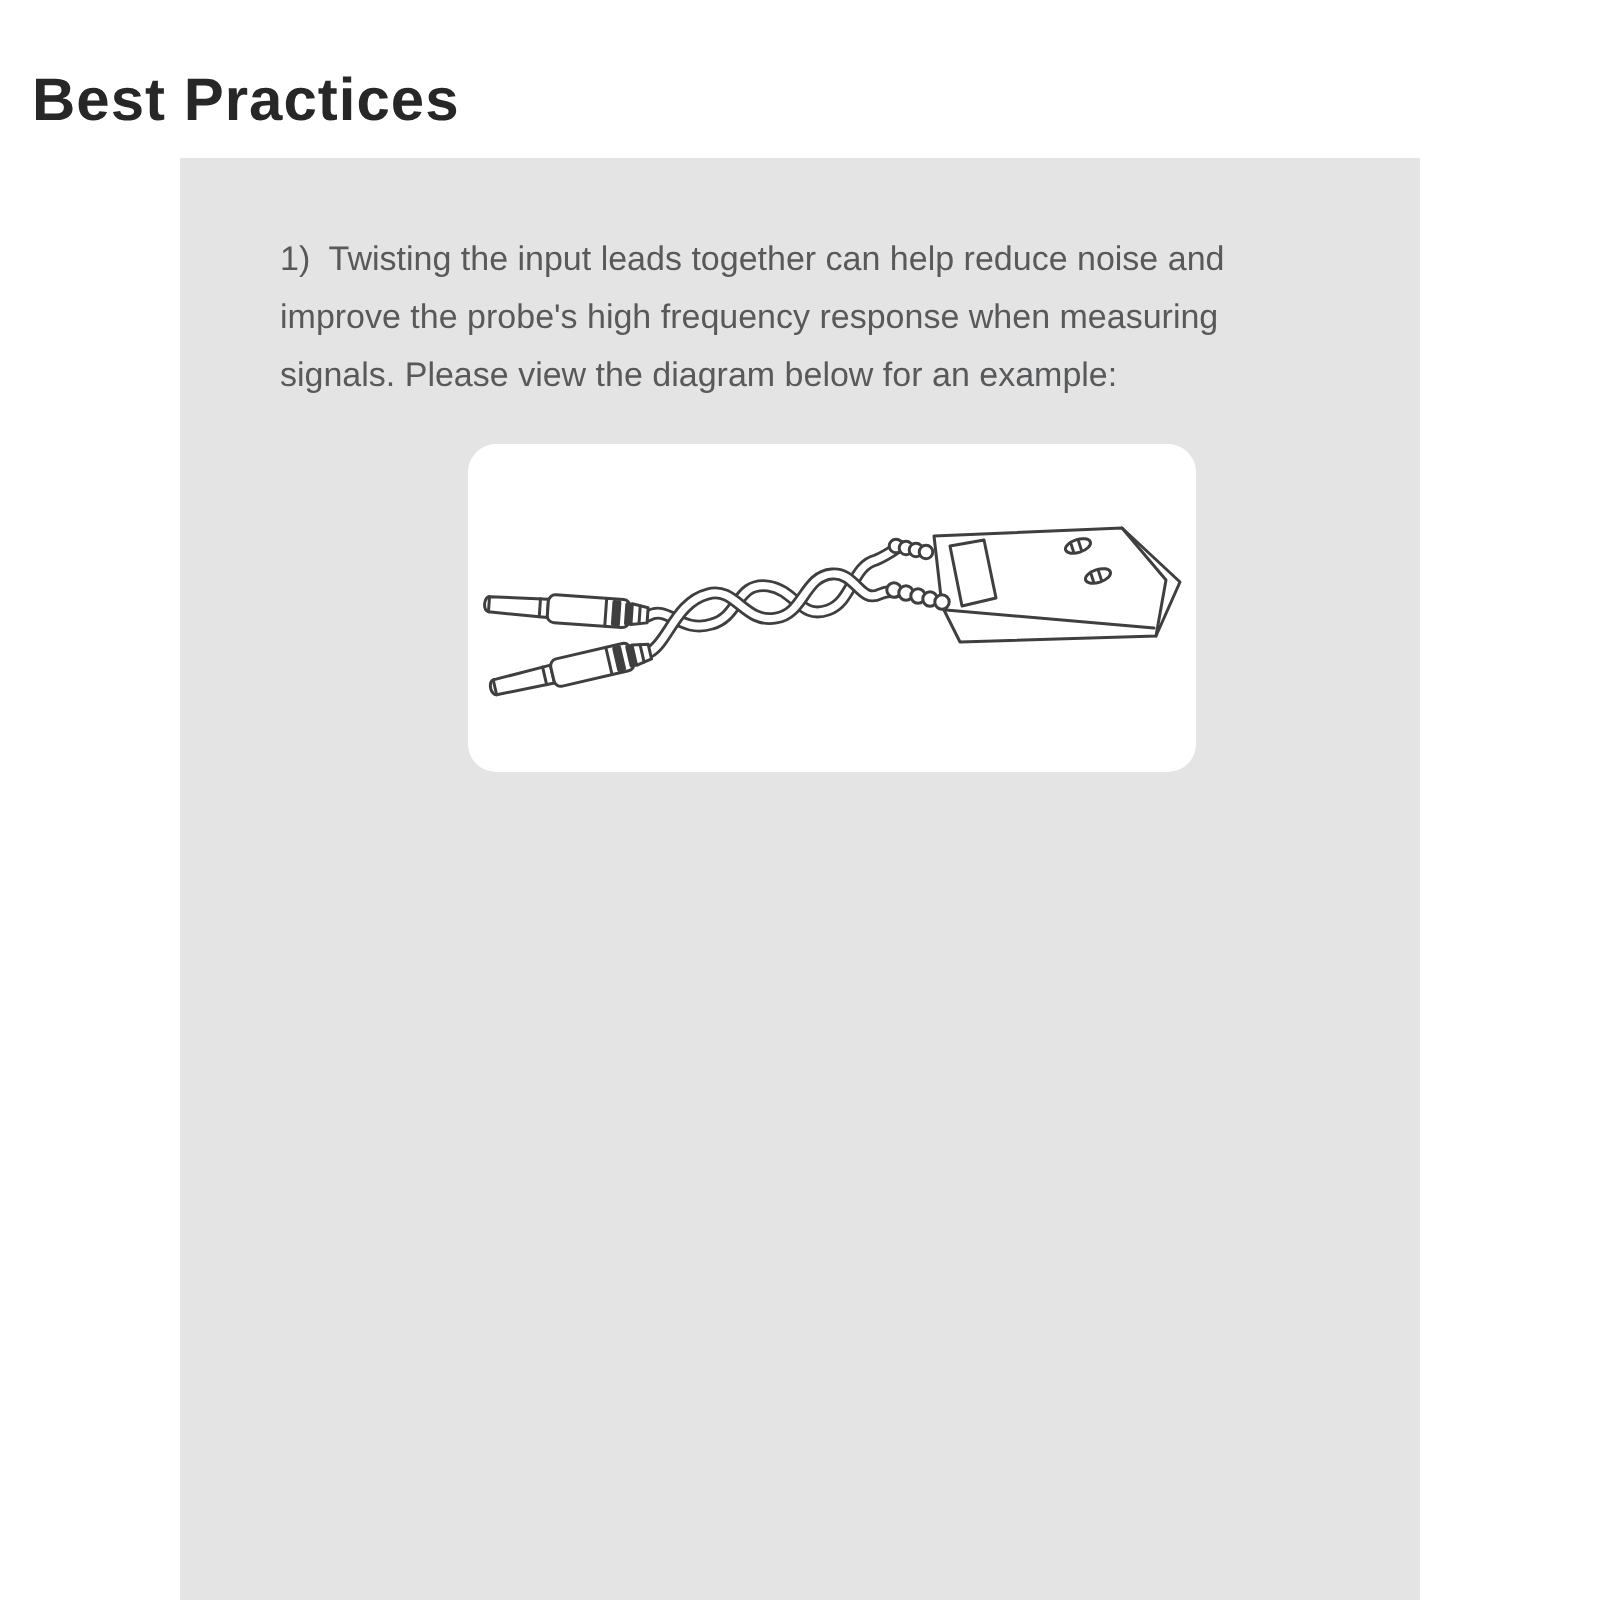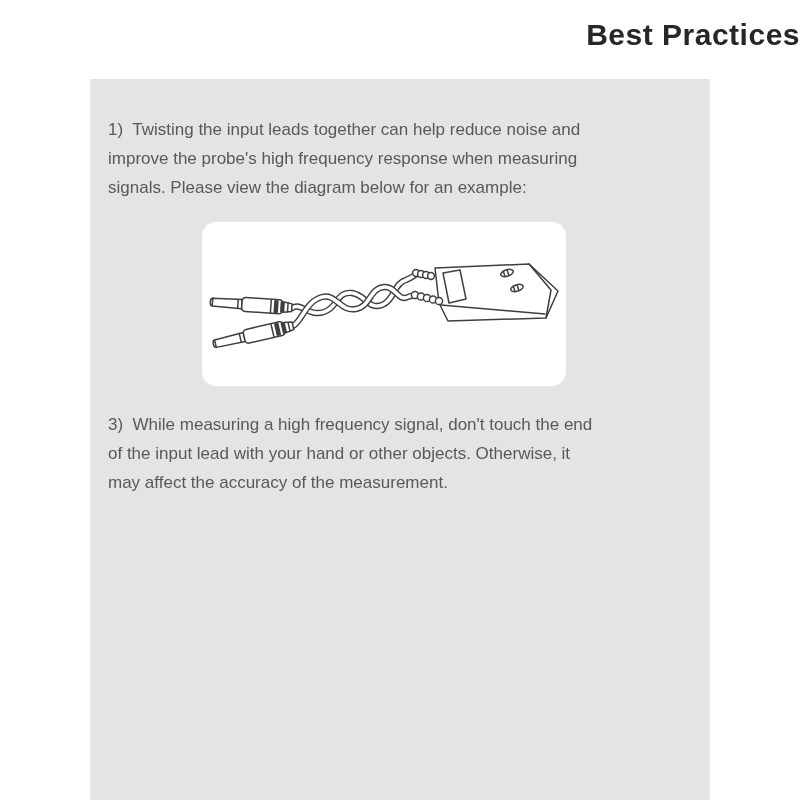--- a/index.html
+++ b/index.html
@@ -4,37 +4,37 @@
 <style>
   html,body { margin:0; padding:0; background:#ffffff; }
   .page {
     position:relative;
     width:800px; height:800px;
     background:#ffffff;
     font-family:"Liberation Sans", sans-serif;
     overflow:hidden;
   }
   .title {
-    margin:0;
+    margin:16px;
     padding-top:16px;
     height:63px;
-    text-align:right;
+    text-align:left;
     font-size:30px;
     line-height:38px;
     font-weight:bold;
     color:#272727;
     letter-spacing:0.5px;
   }
   .panel {
     position:absolute;
     left:90px; top:79px;
     width:620px; height:721px;
     background:#e4e4e4;
     box-sizing:border-box;
-    padding:36px 20px 0 18px;
+    padding:36px 20px 0 50px;
   }
   .para {
     margin:0;
     font-size:17px;
     line-height:29px;
     color:#58595b;
     white-space:pre-wrap;
   }
   .diagram-card {
     width:364px; height:164px;
@@ -126,18 +126,15 @@
           <line class="ln" x1="60" y1="-6.8" x2="60" y2="6.8"></line>
           <rect class="dark" x="63" y="-6.5" width="4.5" height="13" rx="1"></rect>
           <rect class="dark" x="69.5" y="-5.8" width="3.5" height="11.6" rx="1"></rect>
           <path class="fw" d="M73,-5.2 L81,-3.8 L81,3.8 L73,5.2 Z"></path>
           <line class="ln" x1="77" y1="-4.4" x2="77" y2="4.4"></line>
         </g>
 
       </svg>
     </div>
 
-    <p class="para">3)  While measuring a high frequency signal, don't touch the end
-of the input lead with your hand or other objects. Otherwise, it
-may affect the accuracy of the measurement.</p>
 
   </div>
 </div>
 
 </body></html>

